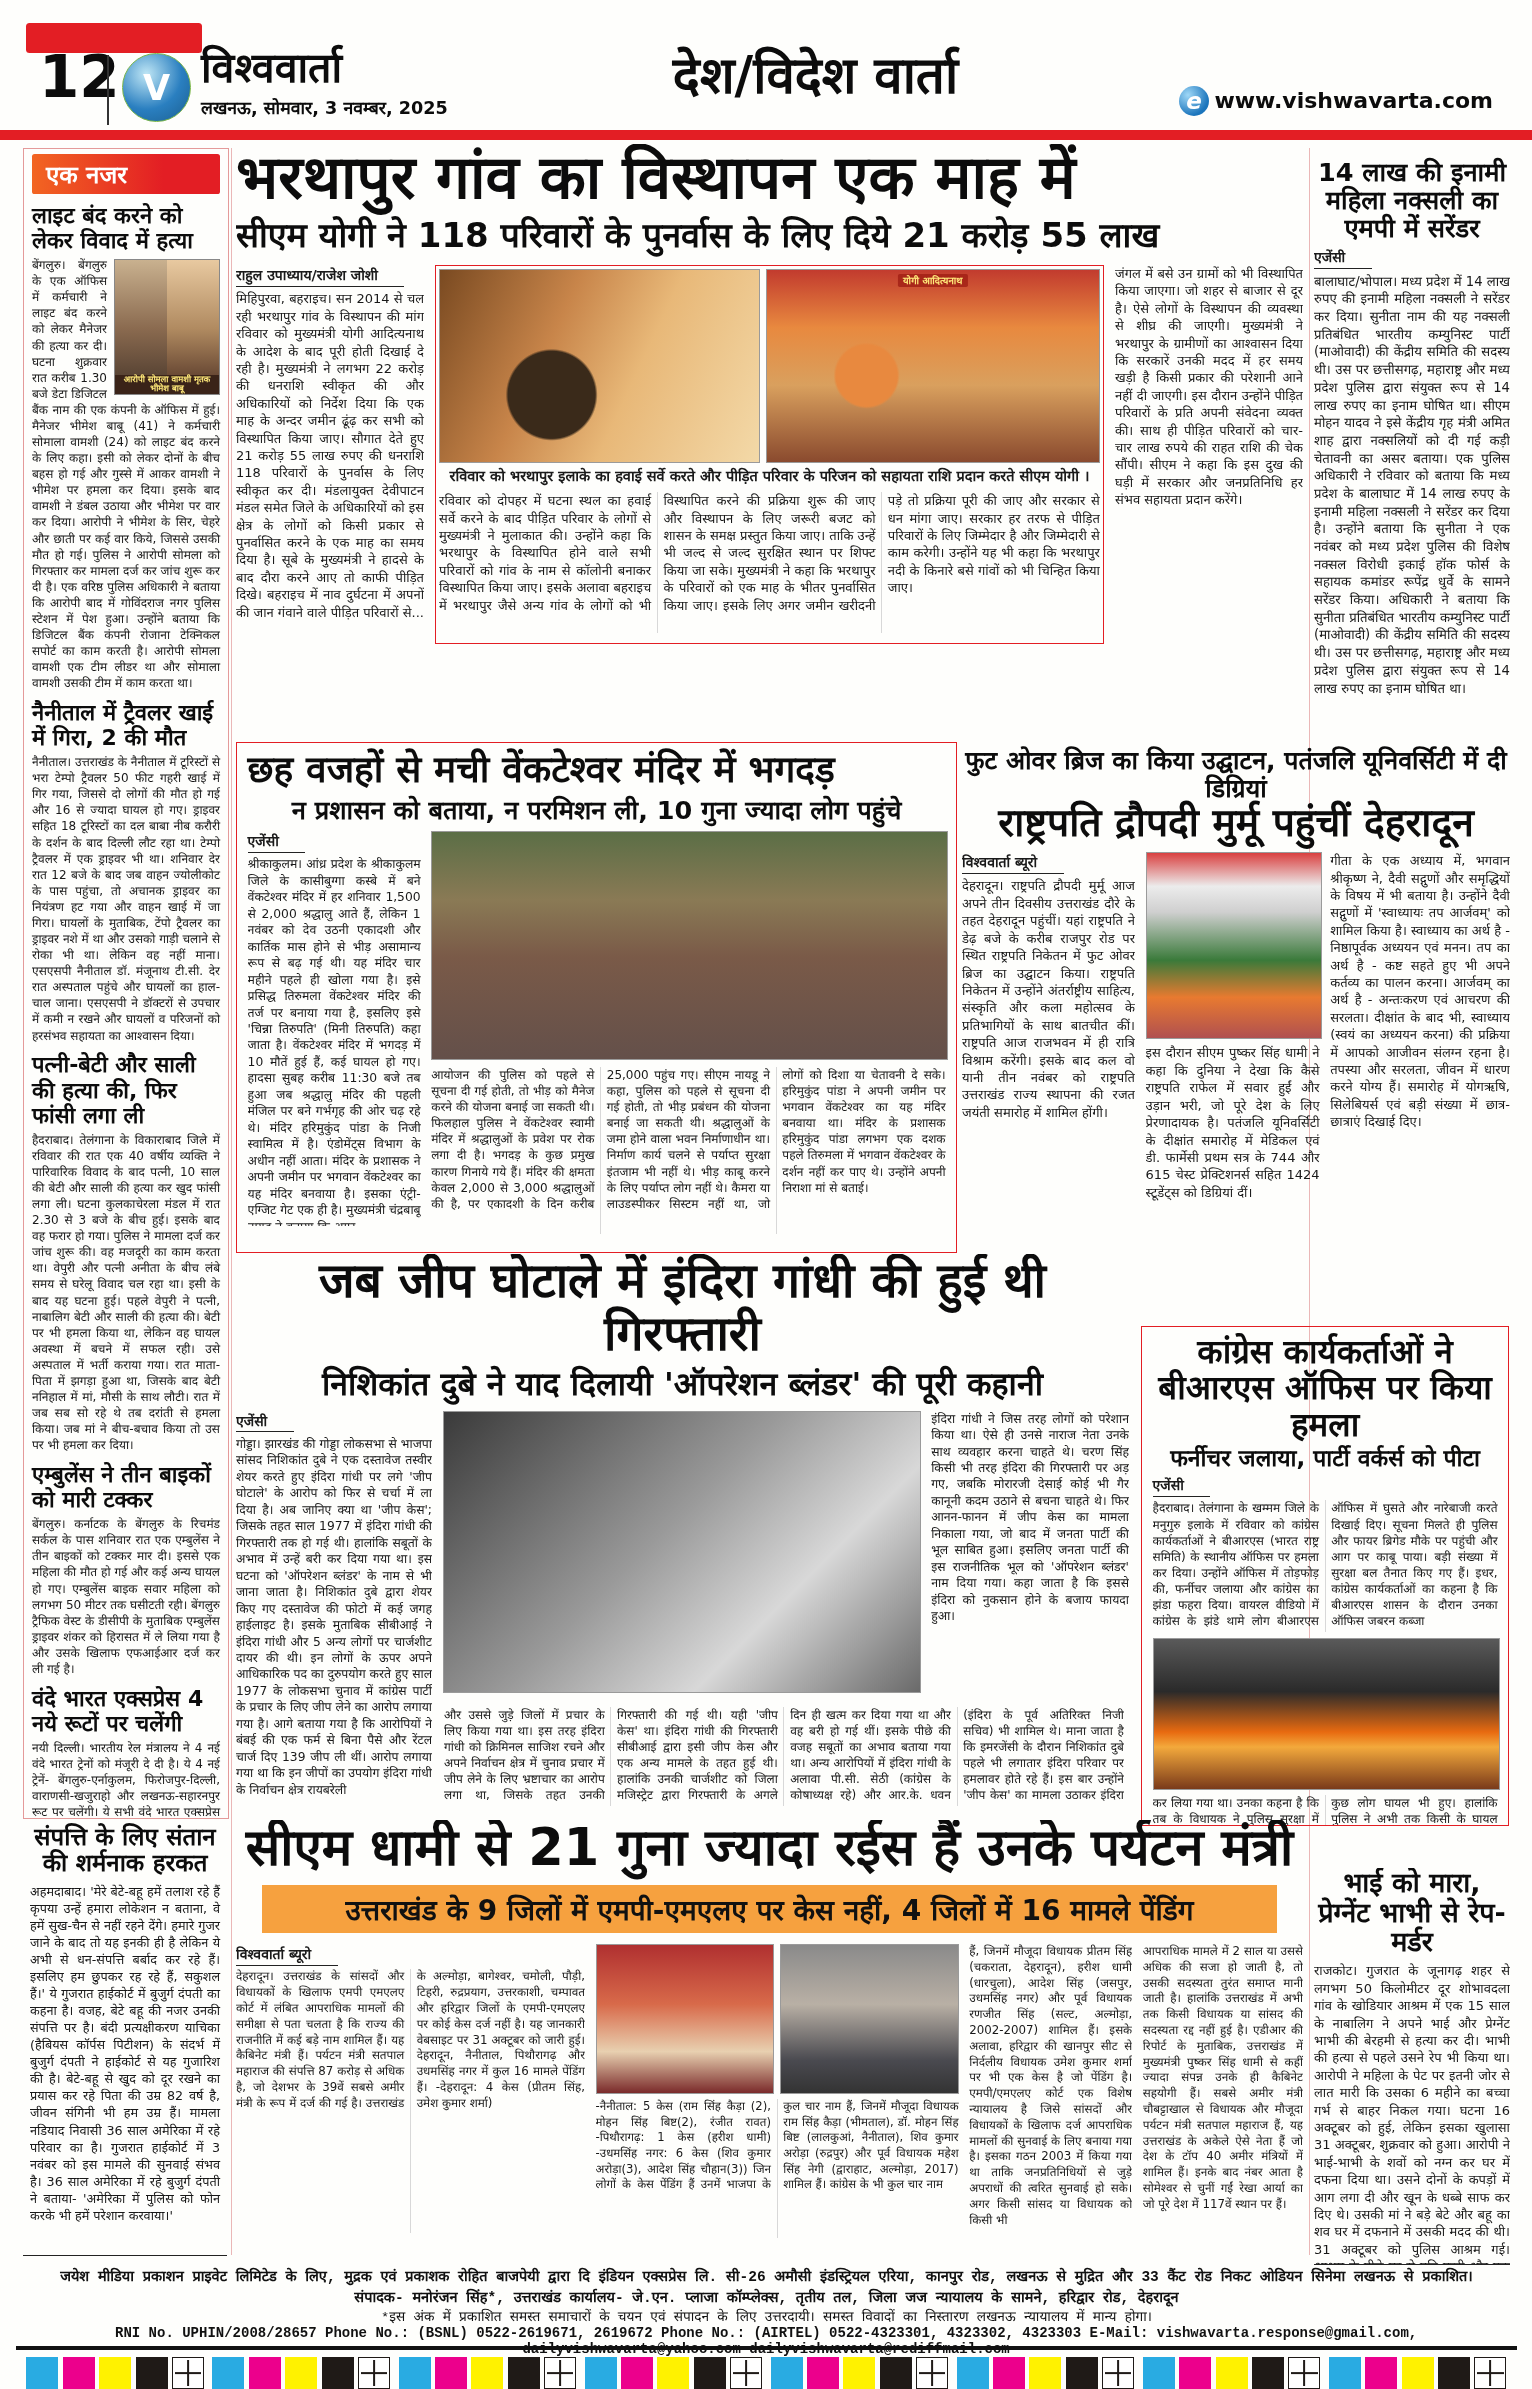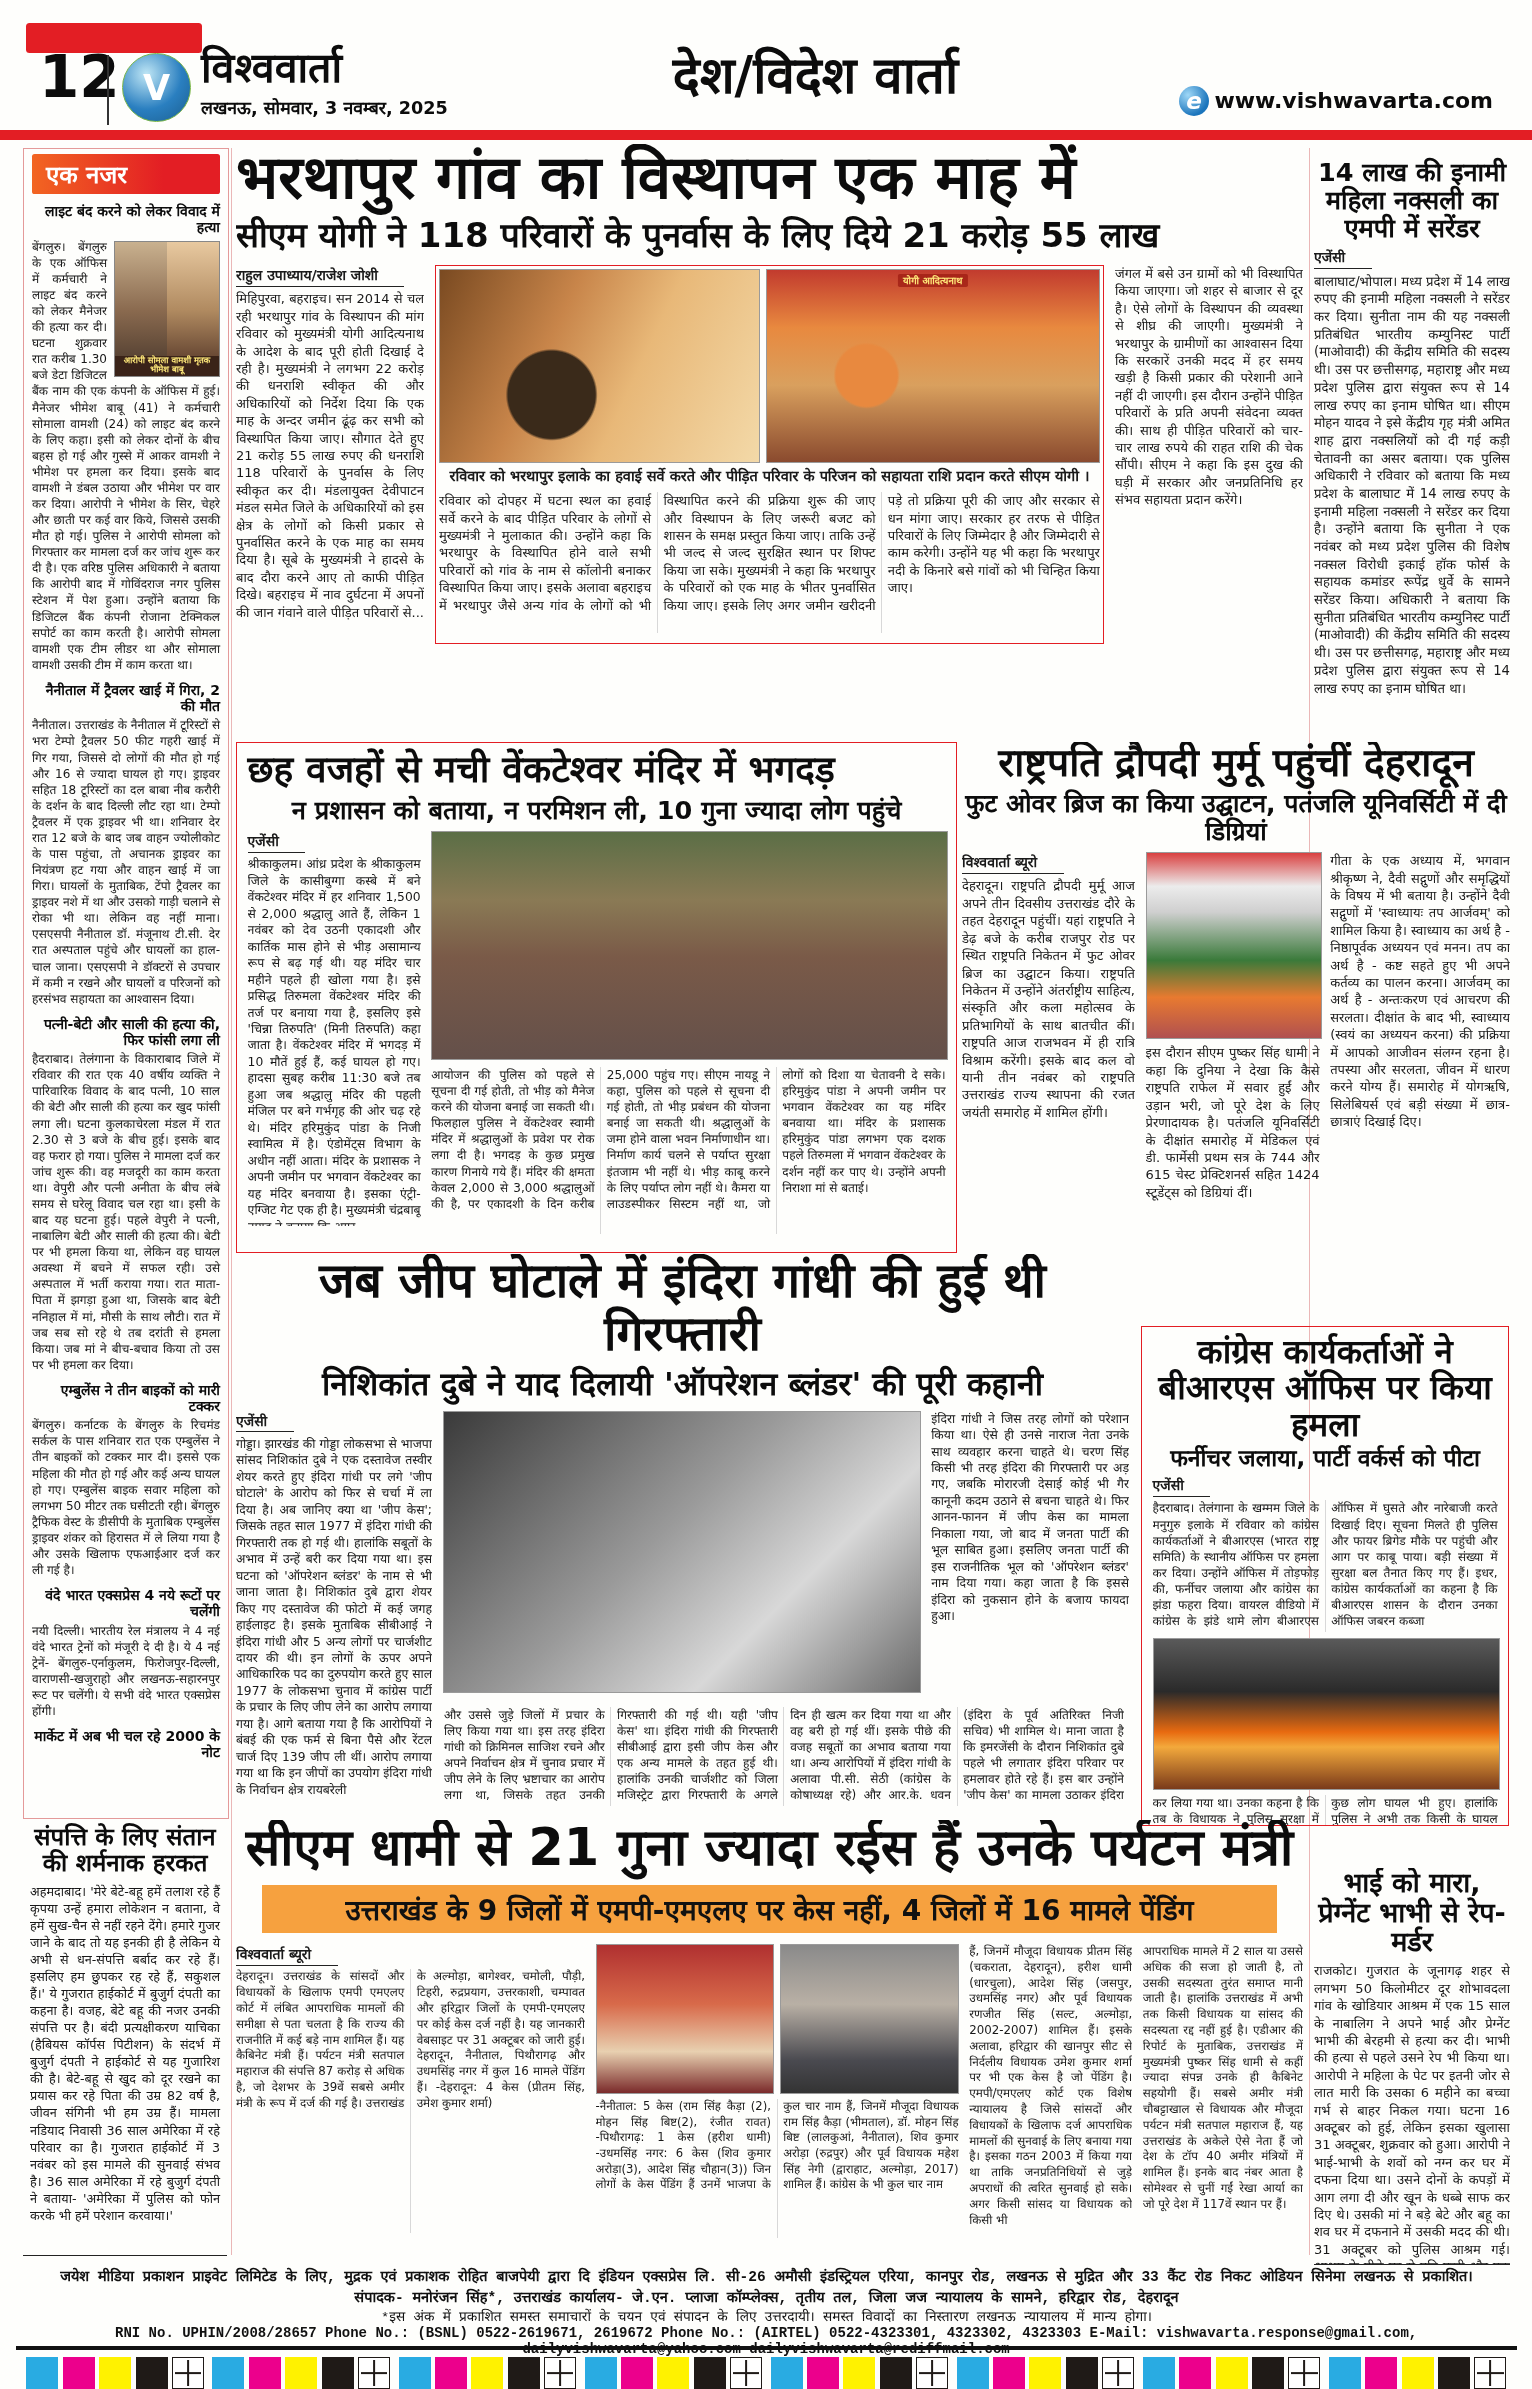--- a/index.html
+++ b/index.html
@@ -15,21 +15,21 @@
   .cols3{column-count:3;column-gap:12.3px;column-rule:0.9px solid #d8d8d8;}
   .cols4{column-count:4;column-gap:12.3px;column-rule:0.9px solid #d8d8d8;}
   .photo{position:relative;border:0.9px solid #9a9a9a;overflow:hidden;}
   .cap{font-weight:bold;font-size:14.5px;line-height:1.25;}
   .bnr{position:absolute;top:3.5px;left:50%;transform:translateX(-50%);color:#ffe97a;background:rgba(160,30,20,.8);font-size:9.7px;font-weight:bold;padding:0 5.3px;border-radius:1.8px;white-space:nowrap;}
   
   .red-rule{background:#e31e24;}
   .vsep{background:#eab7b7;width:0.9px;}
   
   .rail{border:0.9px solid #e49a9a;padding:5.3px 8px;overflow:hidden;}
-  .rail h3{font-size:14px;text-align:right;margin:8.8px 0 3.5px;line-height:1.15;color:#0c0c0c;}
+  .rail h3{font-size:22px;text-align:left;margin:8.8px 0 3.5px;line-height:1.15;color:#0c0c0c;}
   .rail .bodytxt{font-size:12px;}
   .eknajar-tab{background:linear-gradient(90deg,#f26522,#e31e24 70%);color:#fff;font-weight:bold;font-size:24px;padding:2.6px 0 4.4px 14px;border-radius:2.6px;}
   .mugbox{float:right;width:104px;height:134px;margin:1.8px 0 3.5px 7px;position:relative;border:0.9px solid #888;}
   .mug{position:absolute;top:0;bottom:19.4px;width:50%;}
   .ph-mug1{background:linear-gradient(180deg,#c9b18f,#8a6a4f 60%,#5a4535);left:0;}
   .ph-mug2{background:linear-gradient(180deg,#e8c9a0,#b08a60 60%,#6a4a35);right:0;}
   .mugcap{position:absolute;bottom:0;left:0;right:0;height:19.4px;background:#3a2318;color:#ffe97a;font-size:8.4px;font-weight:bold;text-align:center;line-height:1.1;}
   
   .ph-heli{background:radial-gradient(circle at 35% 65%,#3a2a1a 0 18%,transparent 19%),linear-gradient(115deg,#7a4a21,#c8854a 35%,#e8b878 60%,#f3d9a8);}
   .ph-event{background:radial-gradient(circle at 30% 55%,#e8893f 0 12%,transparent 13%),linear-gradient(180deg,#c23b2e,#e8893f 30%,#d9a05e 60%,#8a4a2e);}
@@ -132,22 +132,22 @@
       <div class="bodytxt jst" style="font-size:12.3px;height:370px;overflow:hidden;">श्रीकाकुलम। आंध्र प्रदेश के श्रीकाकुलम जिले के कासीबुग्गा कस्बे में बने वेंकटेश्वर मंदिर में हर शनिवार 1,500 से 2,000 श्रद्धालु आते हैं, लेकिन 1 नवंबर को देव उठनी एकादशी और कार्तिक मास होने से भीड़ असामान्य रूप से बढ़ गई थी। यह मंदिर चार महीने पहले ही खोला गया है। इसे प्रसिद्ध तिरुमला वेंकटेश्वर मंदिर की तर्ज पर बनाया गया है, इसलिए इसे 'चिन्ना तिरुपति' (मिनी तिरुपति) कहा जाता है। वेंकटेश्वर मंदिर में भगदड़ में 10 मौतें हुई हैं, कई घायल हो गए। हादसा सुबह करीब 11:30 बजे तब हुआ जब श्रद्धालु मंदिर की पहली मंजिल पर बने गर्भगृह की ओर चढ़ रहे थे। मंदिर हरिमुकुंद पांडा के निजी स्वामित्व में है। एंडोमेंट्स विभाग के अधीन नहीं आता। मंदिर के प्रशासक ने अपनी जमीन पर भगवान वेंकटेश्वर का यह मंदिर बनवाया है। इसका एंट्री-एग्जिट गेट एक ही है। मुख्यमंत्री चंद्रबाबू नायडू ने बताया कि अगर</div>
     </div>
     <div style="flex:1;">
       <div class="photo ph-temple" style="width:100%;height:227px;"></div>
       <div class="bodytxt jst cols3" style="font-size:12px;margin-top:7px;height:167px;overflow:hidden;">आयोजन की पुलिस को पहले से सूचना दी गई होती, तो भीड़ को मैनेज करने की योजना बनाई जा सकती थी। फिलहाल पुलिस ने वेंकटेश्वर स्वामी मंदिर में श्रद्धालुओं के प्रवेश पर रोक लगा दी है। भगदड़ के कुछ प्रमुख कारण गिनाये गये हैं। मंदिर की क्षमता केवल 2,000 से 3,000 श्रद्धालुओं की है, पर एकादशी के दिन करीब 25,000 पहुंच गए। सीएम नायडू ने कहा, पुलिस को पहले से सूचना दी गई होती, तो भीड़ प्रबंधन की योजना बनाई जा सकती थी। श्रद्धालुओं के जमा होने वाला भवन निर्माणाधीन था। निर्माण कार्य चलने से पर्याप्त सुरक्षा इंतजाम भी नहीं थे। भीड़ काबू करने के लिए पर्याप्त लोग नहीं थे। कैमरा या लाउडस्पीकर सिस्टम नहीं था, जो लोगों को दिशा या चेतावनी दे सके। हरिमुकुंद पांडा ने अपनी जमीन पर भगवान वेंकटेश्वर का यह मंदिर बनवाया था। मंदिर के प्रशासक हरिमुकुंद पांडा लगभग एक दशक पहले तिरुमला में भगवान वेंकटेश्वर के दर्शन नहीं कर पाए थे। उन्होंने अपनी निराशा मां से बताई।</div>
     </div>
   </div>
 </div>
 
 <div class="abs" style="left:962px;top:742px;width:548px;height:572px;overflow:hidden;">
+  <div class="hl ctr" style="font-size:25px;margin-top:5.3px;">फुट ओवर ब्रिज का किया उद्घाटन, पतंजलि यूनिवर्सिटी में दी डिग्रियां</div>
   <div class="hl ctr" style="font-size:39px;">राष्ट्रपति द्रौपदी मुर्मू पहुंचीं देहरादून</div>
-  <div class="hl ctr" style="font-size:25px;margin-top:5.3px;">फुट ओवर ब्रिज का किया उद्घाटन, पतंजलि यूनिवर्सिटी में दी डिग्रियां</div>
   <div style="display:flex;gap:10.6px;margin-top:7px;">
     <div style="width:173px;flex:none;">
       <span class="byline">विश्ववार्ता ब्यूरो</span>
       <div class="bodytxt jst" style="height:414px;overflow:hidden;">देहरादून। राष्ट्रपति द्रौपदी मुर्मू आज अपने तीन दिवसीय उत्तराखंड दौरे के तहत देहरादून पहुंचीं। यहां राष्ट्रपति ने डेढ़ बजे के करीब राजपुर रोड पर स्थित राष्ट्रपति निकेतन में फुट ओवर ब्रिज का उद्घाटन किया। राष्ट्रपति निकेतन में उन्होंने अंतर्राष्ट्रीय साहित्य, संस्कृति और कला महोत्सव के प्रतिभागियों के साथ बातचीत कीं। राष्ट्रपति आज राजभवन में ही रात्रि विश्राम करेंगी। इसके बाद कल वो यानी तीन नवंबर को राष्ट्रपति उत्तराखंड राज्य स्थापना की रजत जयंती समारोह में शामिल होंगी।</div>
     </div>
     <div style="width:174px;flex:none;">
       <div class="photo ph-prez" style="width:100%;height:185px;"></div>
       <div class="bodytxt jst" style="margin-top:5.3px;height:255px;overflow:hidden;">इस दौरान सीएम पुष्कर सिंह धामी ने कहा कि दुनिया ने देखा कि कैसे राष्ट्रपति राफेल में सवार हुईं और उड़ान भरी, जो पूरे देश के लिए प्रेरणादायक है। पतंजलि यूनिवर्सिटी के दीक्षांत समारोह में मेडिकल एवं डी. फार्मेसी प्रथम सत्र के 744 और 615 चेस्ट प्रेक्टिशनर्स सहित 1424 स्टूडेंट्स को डिग्रियां दीं।</div>
     </div>
     <div style="flex:1;">

